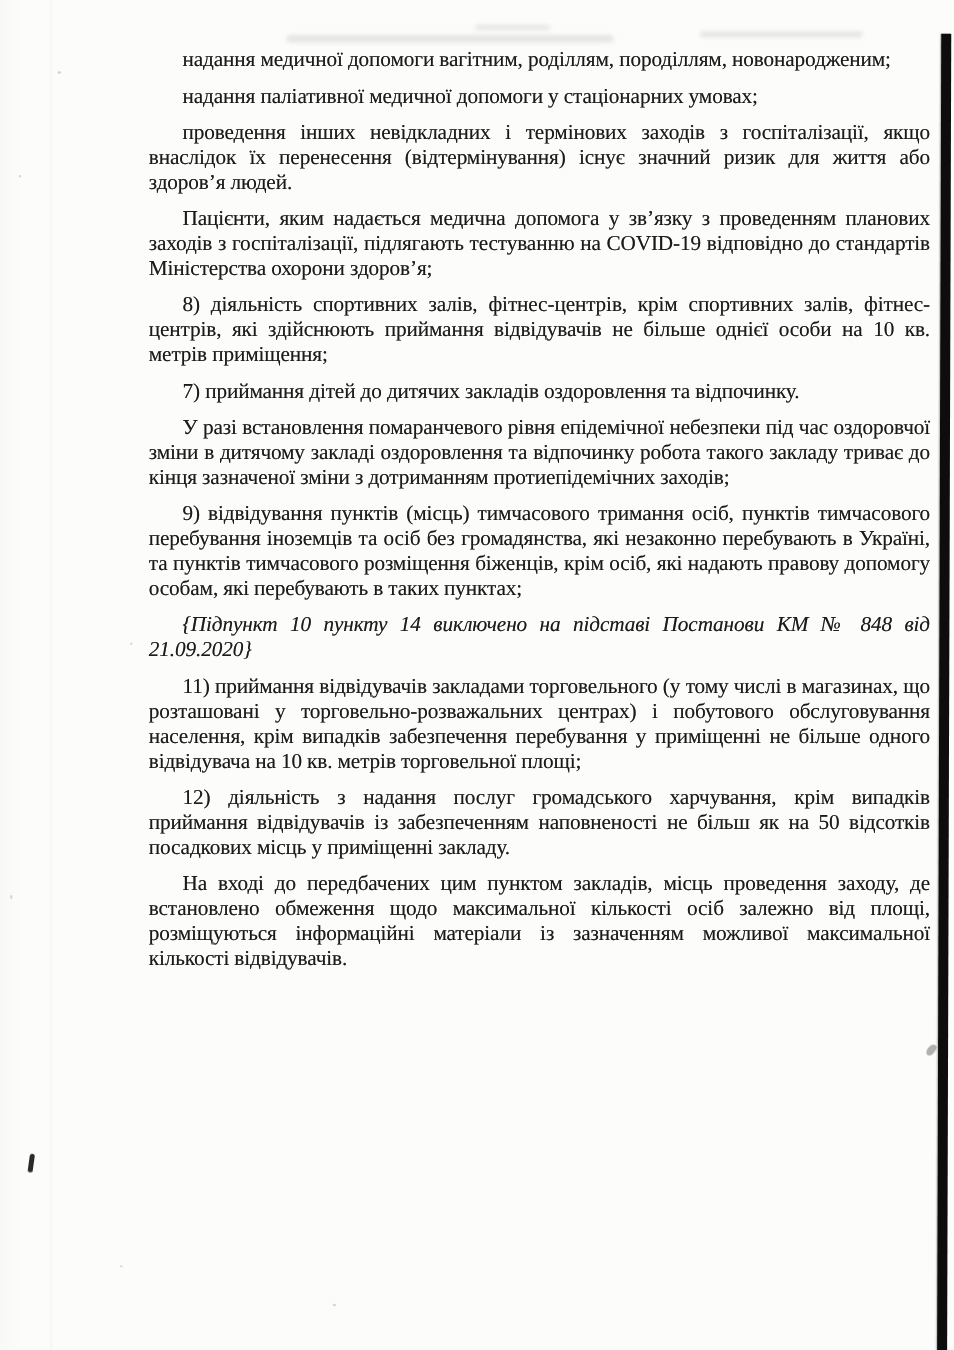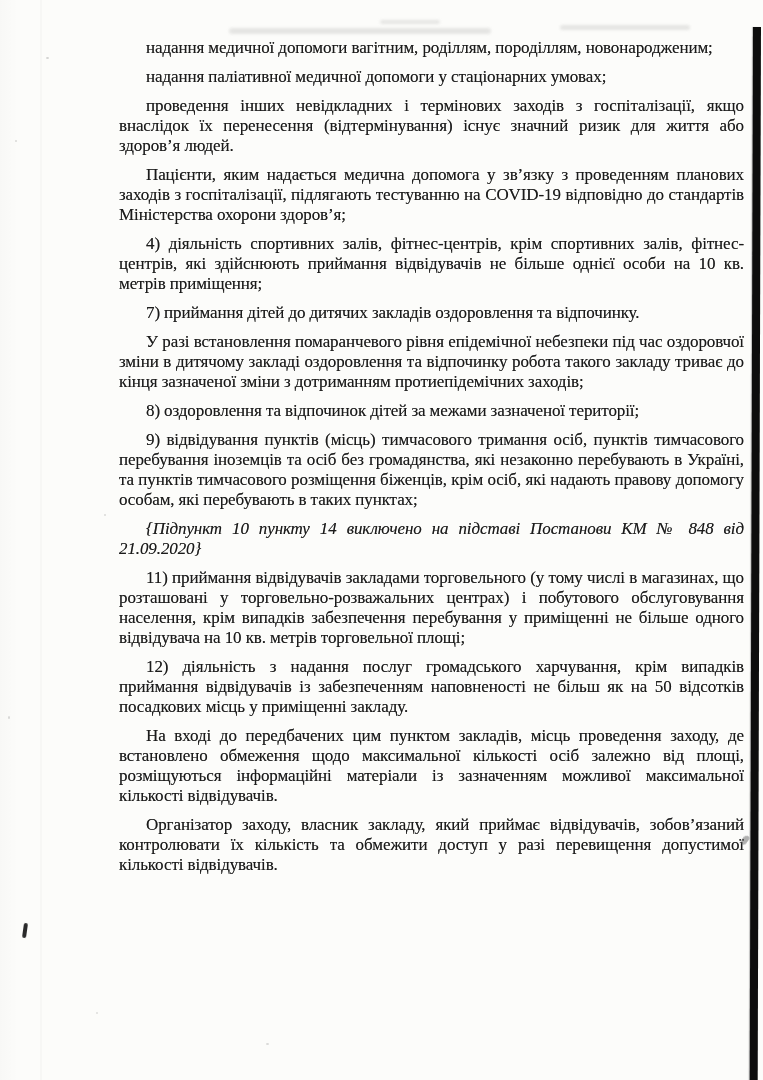--- a/index.html
+++ b/index.html
@@ -117,30 +117,28 @@
 
   <div class="smudge smudge-1"></div>
   <div class="smudge smudge-2"></div>
   <div class="smudge smudge-3"></div>
 
   <div class="content">
     <p>надання медичної допомоги вагітним, роділлям, породіллям, новонародженим;</p>
     <p>надання паліативної медичної допомоги у стаціонарних умовах;</p>
     <p>проведення інших невідкладних і термінових заходів з госпіталізації, якщо внаслідок їх перенесення (відтермінування) існує значний ризик для життя або здоров’я людей.</p>
     <p>Пацієнти, яким надається медична допомога у зв’язку з проведенням планових заходів з госпіталізації, підлягають тестуванню на COVID-19 відповідно до стандартів Міністерства охорони здоров’я;</p>
-    <p>4) діяльність спортивних залів, фітнес-центрів, крім спортивних залів, фітнес-центрів, які здійснюють приймання відвідувачів не більше однієї особи на 10 кв. метрів приміщення;</p>
+    <p>8) діяльність спортивних залів, фітнес-центрів, крім спортивних залів, фітнес-центрів, які здійснюють приймання відвідувачів не більше однієї особи на 10 кв. метрів приміщення;</p>
     <p>7) приймання дітей до дитячих закладів оздоровлення та відпочинку.</p>
     <p>У разі встановлення помаранчевого рівня епідемічної небезпеки під час оздоровчої зміни в дитячому закладі оздоровлення та відпочинку робота такого закладу триває до кінця зазначеної зміни з дотриманням протиепідемічних заходів;</p>
-    <p>8) оздоровлення та відпочинок дітей за межами зазначеної території;</p>
     <p>9) відвідування пунктів (місць) тимчасового тримання осіб, пунктів тимчасового перебування іноземців та осіб без громадянства, які незаконно перебувають в Україні, та пунктів тимчасового розміщення біженців, крім осіб, які надають правову допомогу особам, які перебувають в таких пунктах;</p>
     <p class="amendment">{Підпункт 10 пункту 14 виключено на підставі Постанови КМ № 848 від 21.09.2020}</p>
     <p>11) приймання відвідувачів закладами торговельного (у тому числі в магазинах, що розташовані у торговельно-розважальних центрах) і побутового обслуговування населення, крім випадків забезпечення перебування у приміщенні не більше одного відвідувача на 10 кв. метрів торговельної площі;</p>
     <p>12) діяльність з надання послуг громадського харчування, крім випадків приймання відвідувачів із забезпеченням наповненості не більш як на 50 відсотків посадкових місць у приміщенні закладу.</p>
     <p>На вході до передбачених цим пунктом закладів, місць проведення заходу, де встановлено обмеження щодо максимальної кількості осіб залежно від площі, розміщуються інформаційні матеріали із зазначенням можливої максимальної кількості відвідувачів.</p>
-    <p>Організатор заходу, власник закладу, який приймає відвідувачів, зобов’язаний контролювати їх кількість та обмежити доступ у разі перевищення допустимої кількості відвідувачів.</p>
   </div>
 
   <div class="speck-dash"></div>
   <div class="speck-comma"></div>
   <div class="speck s1"></div>
   <div class="speck s2"></div>
   <div class="speck s3"></div>
   <div class="speck s4"></div>
   <div class="speck s5"></div>
   <div class="speck s6"></div>

